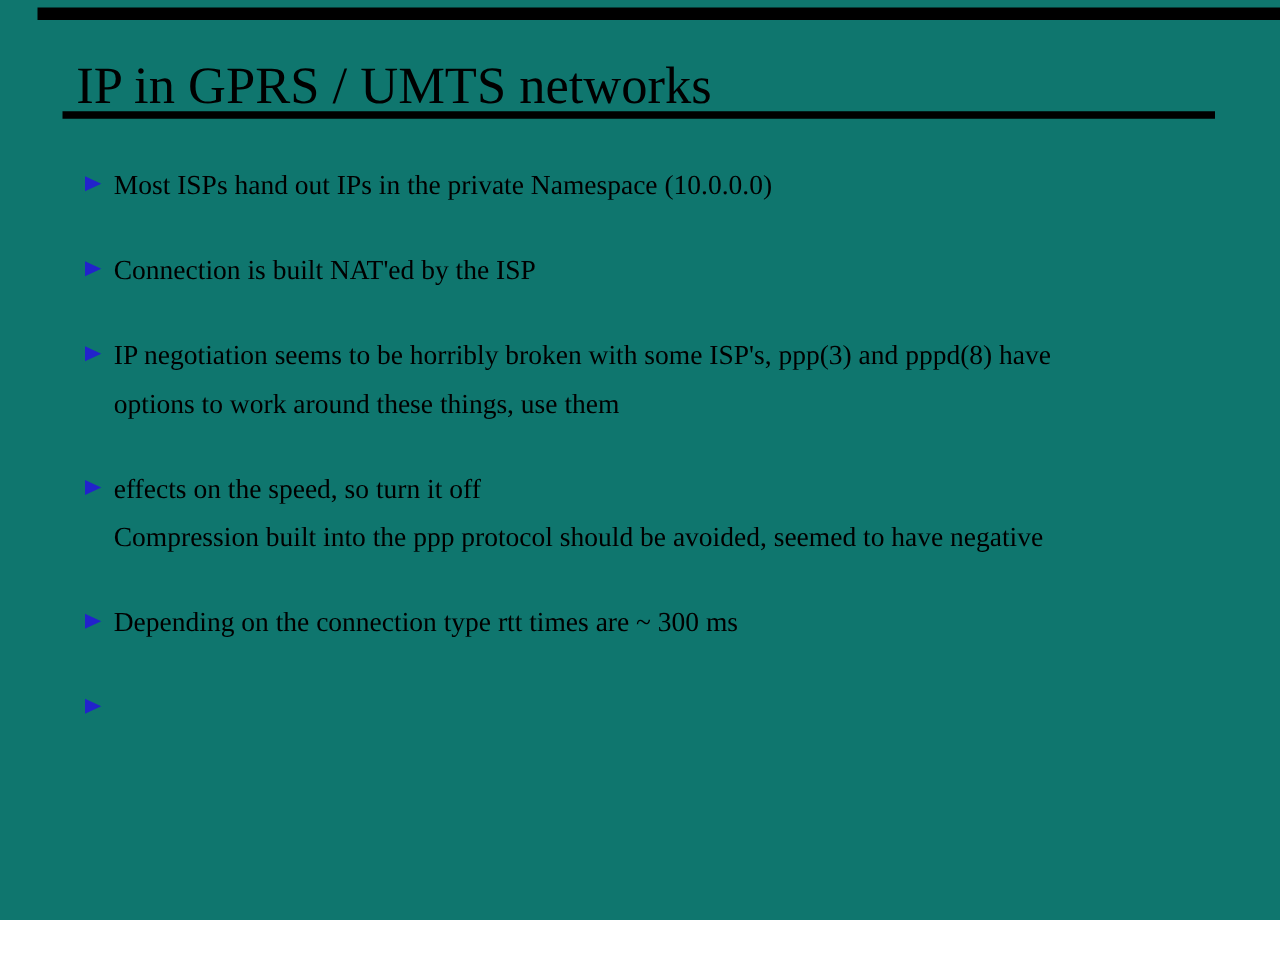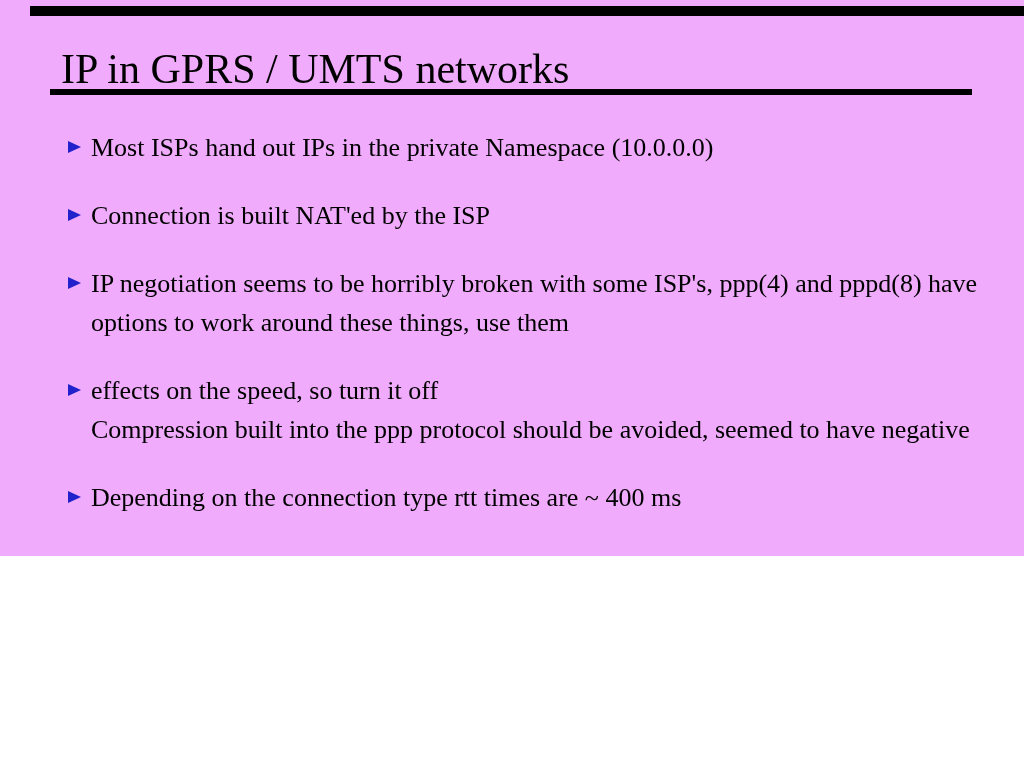--- a/index.html
+++ b/index.html
@@ -3,22 +3,22 @@
 <meta charset="utf-8">
 <style>
   html, body {
     margin: 0;
     padding: 0;
     background: #ffffff;
   }
   .slide {
     position: relative;
     width: 1024px;
-    height: 556px;
-    background: #f0abfc;
+    height: 736px;
+    background: #0f766e;
     overflow: hidden;
     font-family: "Liberation Serif", "DejaVu Serif", serif;
     color: #000000;
   }
   .edge-bar {
     position: absolute;
     background: #000000;
   }
   .edge-bar.top {
     left: 30px;
@@ -66,21 +66,21 @@
     flex: none;
     width: 0;
     height: 0;
     border-left: 13px solid var(--accent, #2222CC);
     border-top: 6px solid transparent;
     border-bottom: 6px solid transparent;
     margin-top: 13px;
     margin-right: 10px;
   }
   .btext {
-    font-size: 26px;
+    font-size: 22px;
     line-height: 39px;
   }
   .bline {
     white-space: nowrap;
   }
 </style>
 </head>
 <body>
 
 <div class="slide">
@@ -98,35 +98,35 @@
       </div>
       <div class="bullet">
         <span class="marker"></span>
         <div class="btext">
           <div class="bline">Connection is built NAT'ed by the ISP</div>
         </div>
       </div>
       <div class="bullet">
         <span class="marker"></span>
         <div class="btext">
-          <div class="bline">IP negotiation seems to be horribly broken with some ISP's, ppp(4) and pppd(8) have</div>
+          <div class="bline">IP negotiation seems to be horribly broken with some ISP's, ppp(3) and pppd(8) have</div>
           <div class="bline">options to work around these things, use them</div>
         </div>
       </div>
       <div class="bullet">
         <span class="marker"></span>
         <div class="btext">
           <div class="bline">effects on the speed, so turn it off</div>
           <div class="bline">Compression built into the ppp protocol should be avoided, seemed to have negative</div>
         </div>
       </div>
       <div class="bullet">
         <span class="marker"></span>
         <div class="btext">
-          <div class="bline">Depending on the connection type rtt times are ~ 400 ms</div>
+          <div class="bline">Depending on the connection type rtt times are ~ 300 ms</div>
         </div>
       </div>
       <div class="bullet">
         <span class="marker"></span>
       </div>
     </div>
 
   <div class="edge-bar bottom"></div>
 </div>
 

